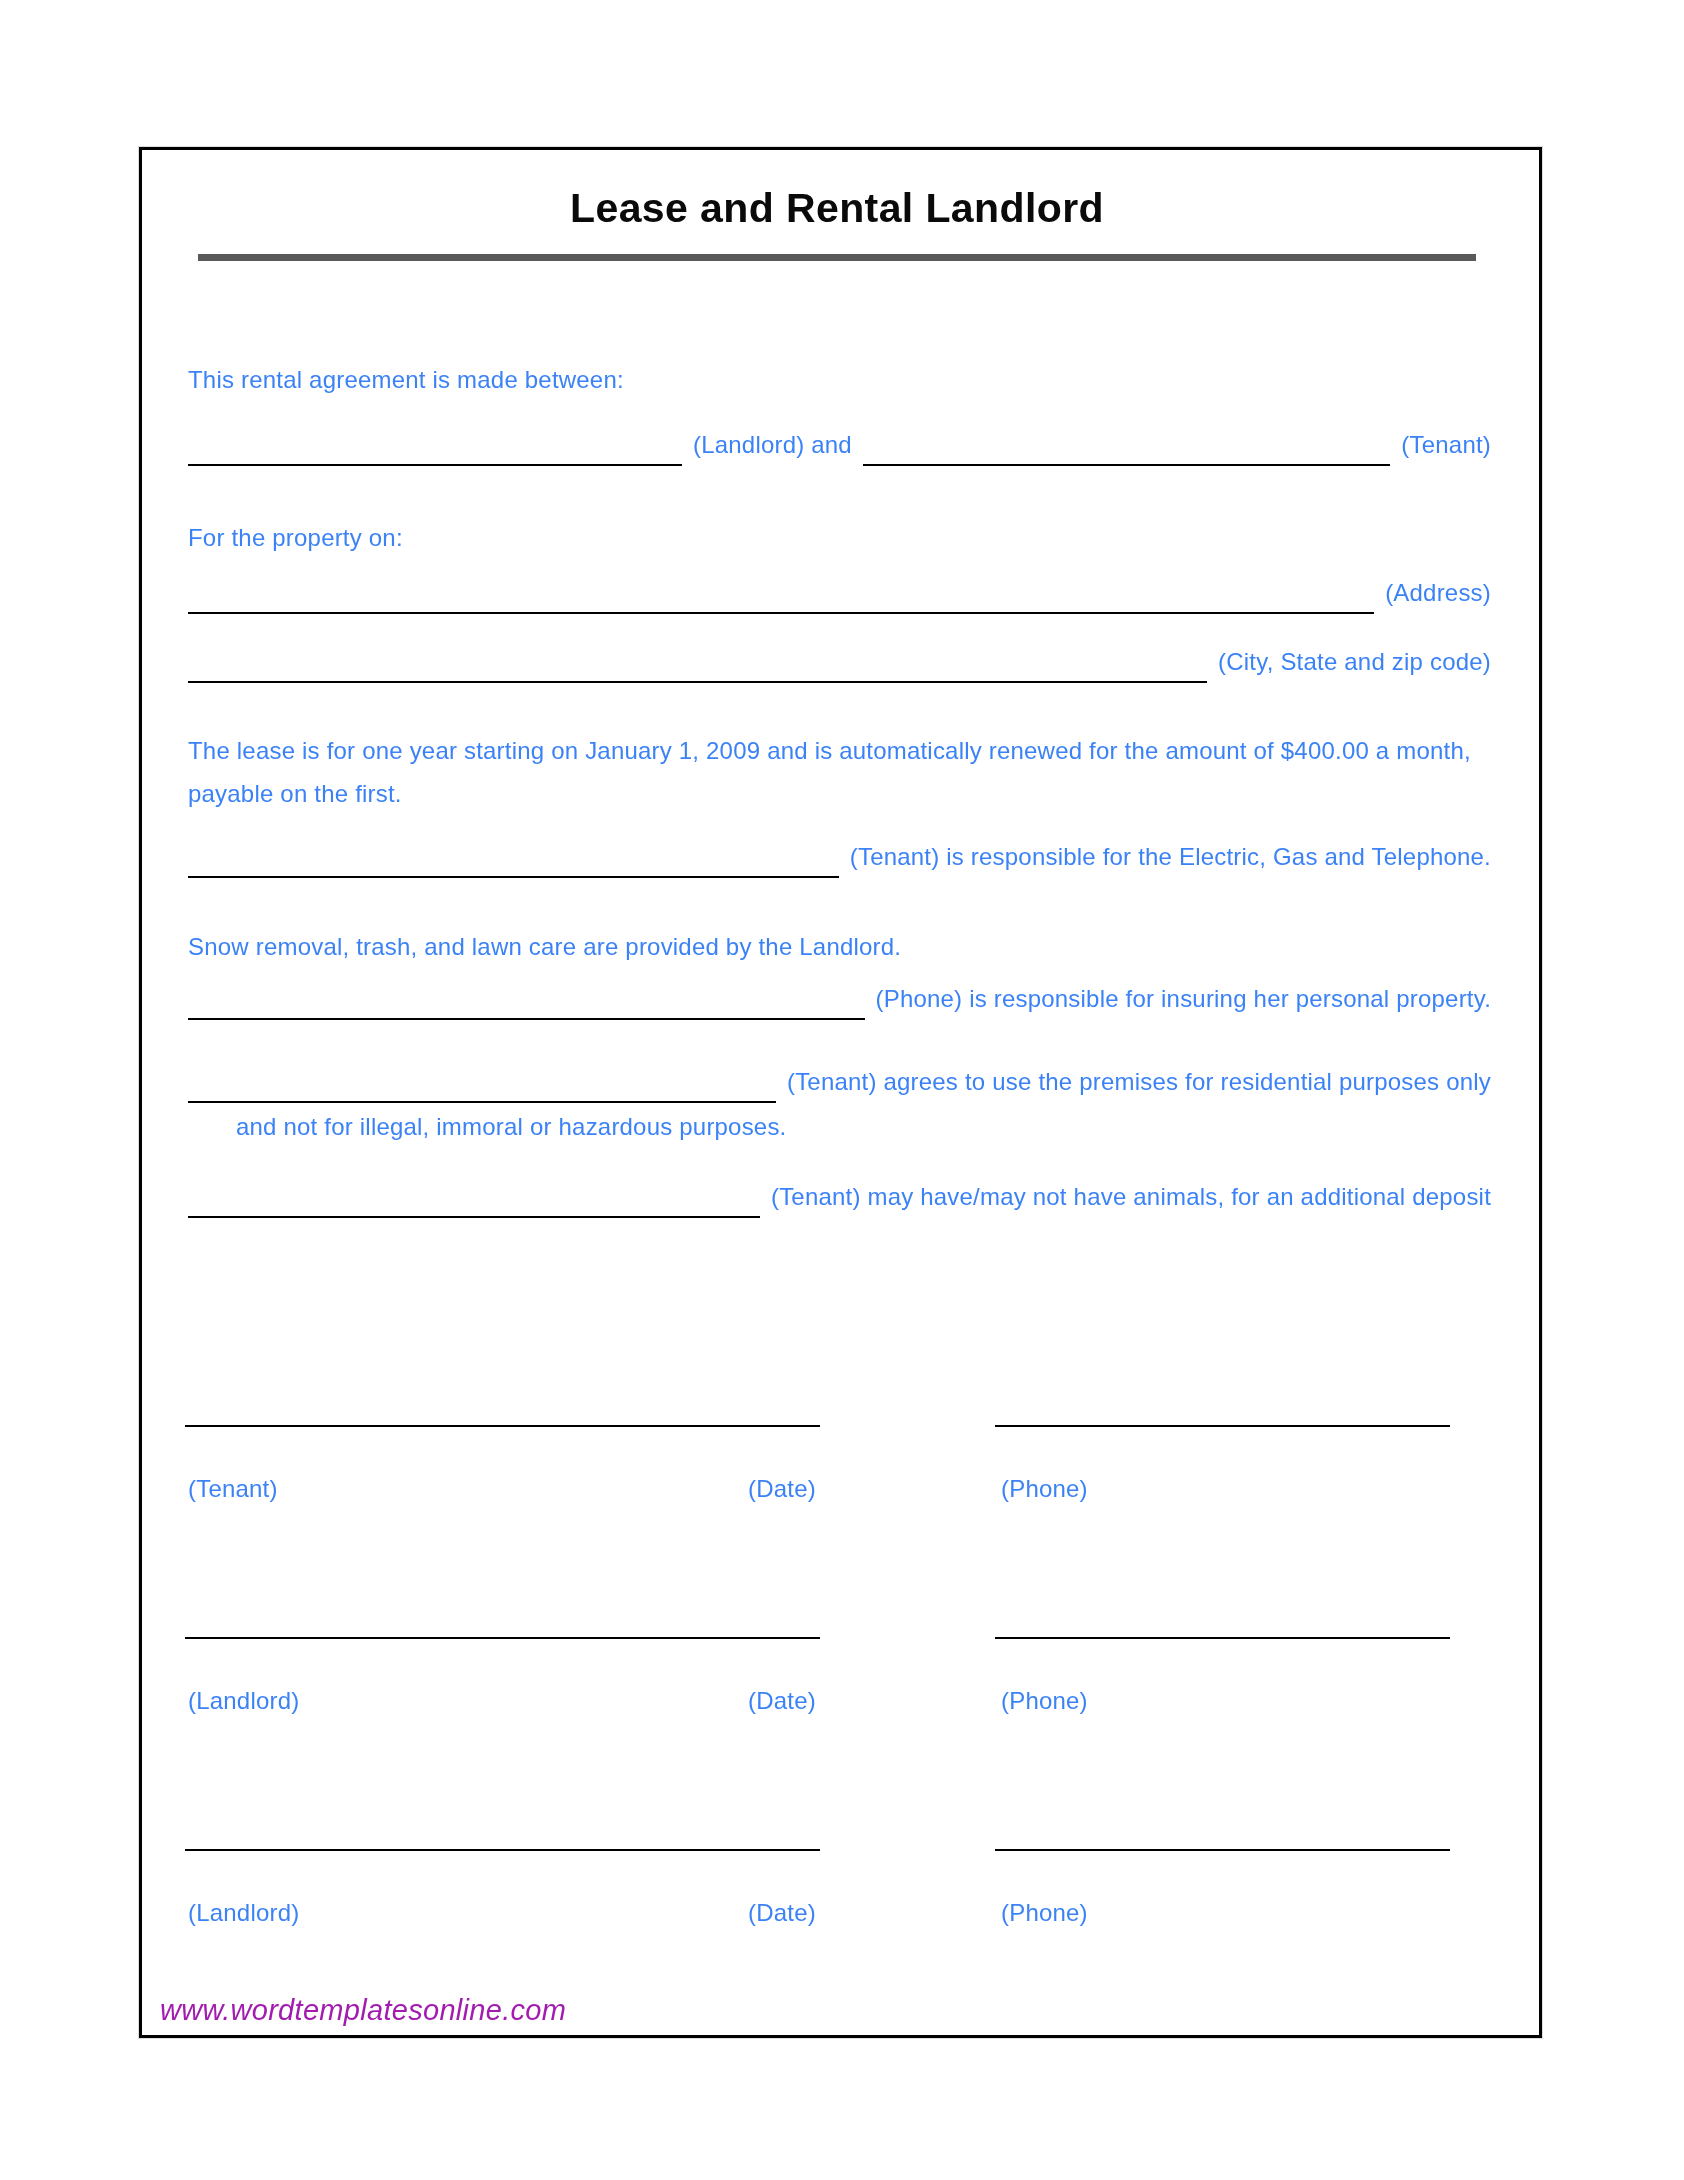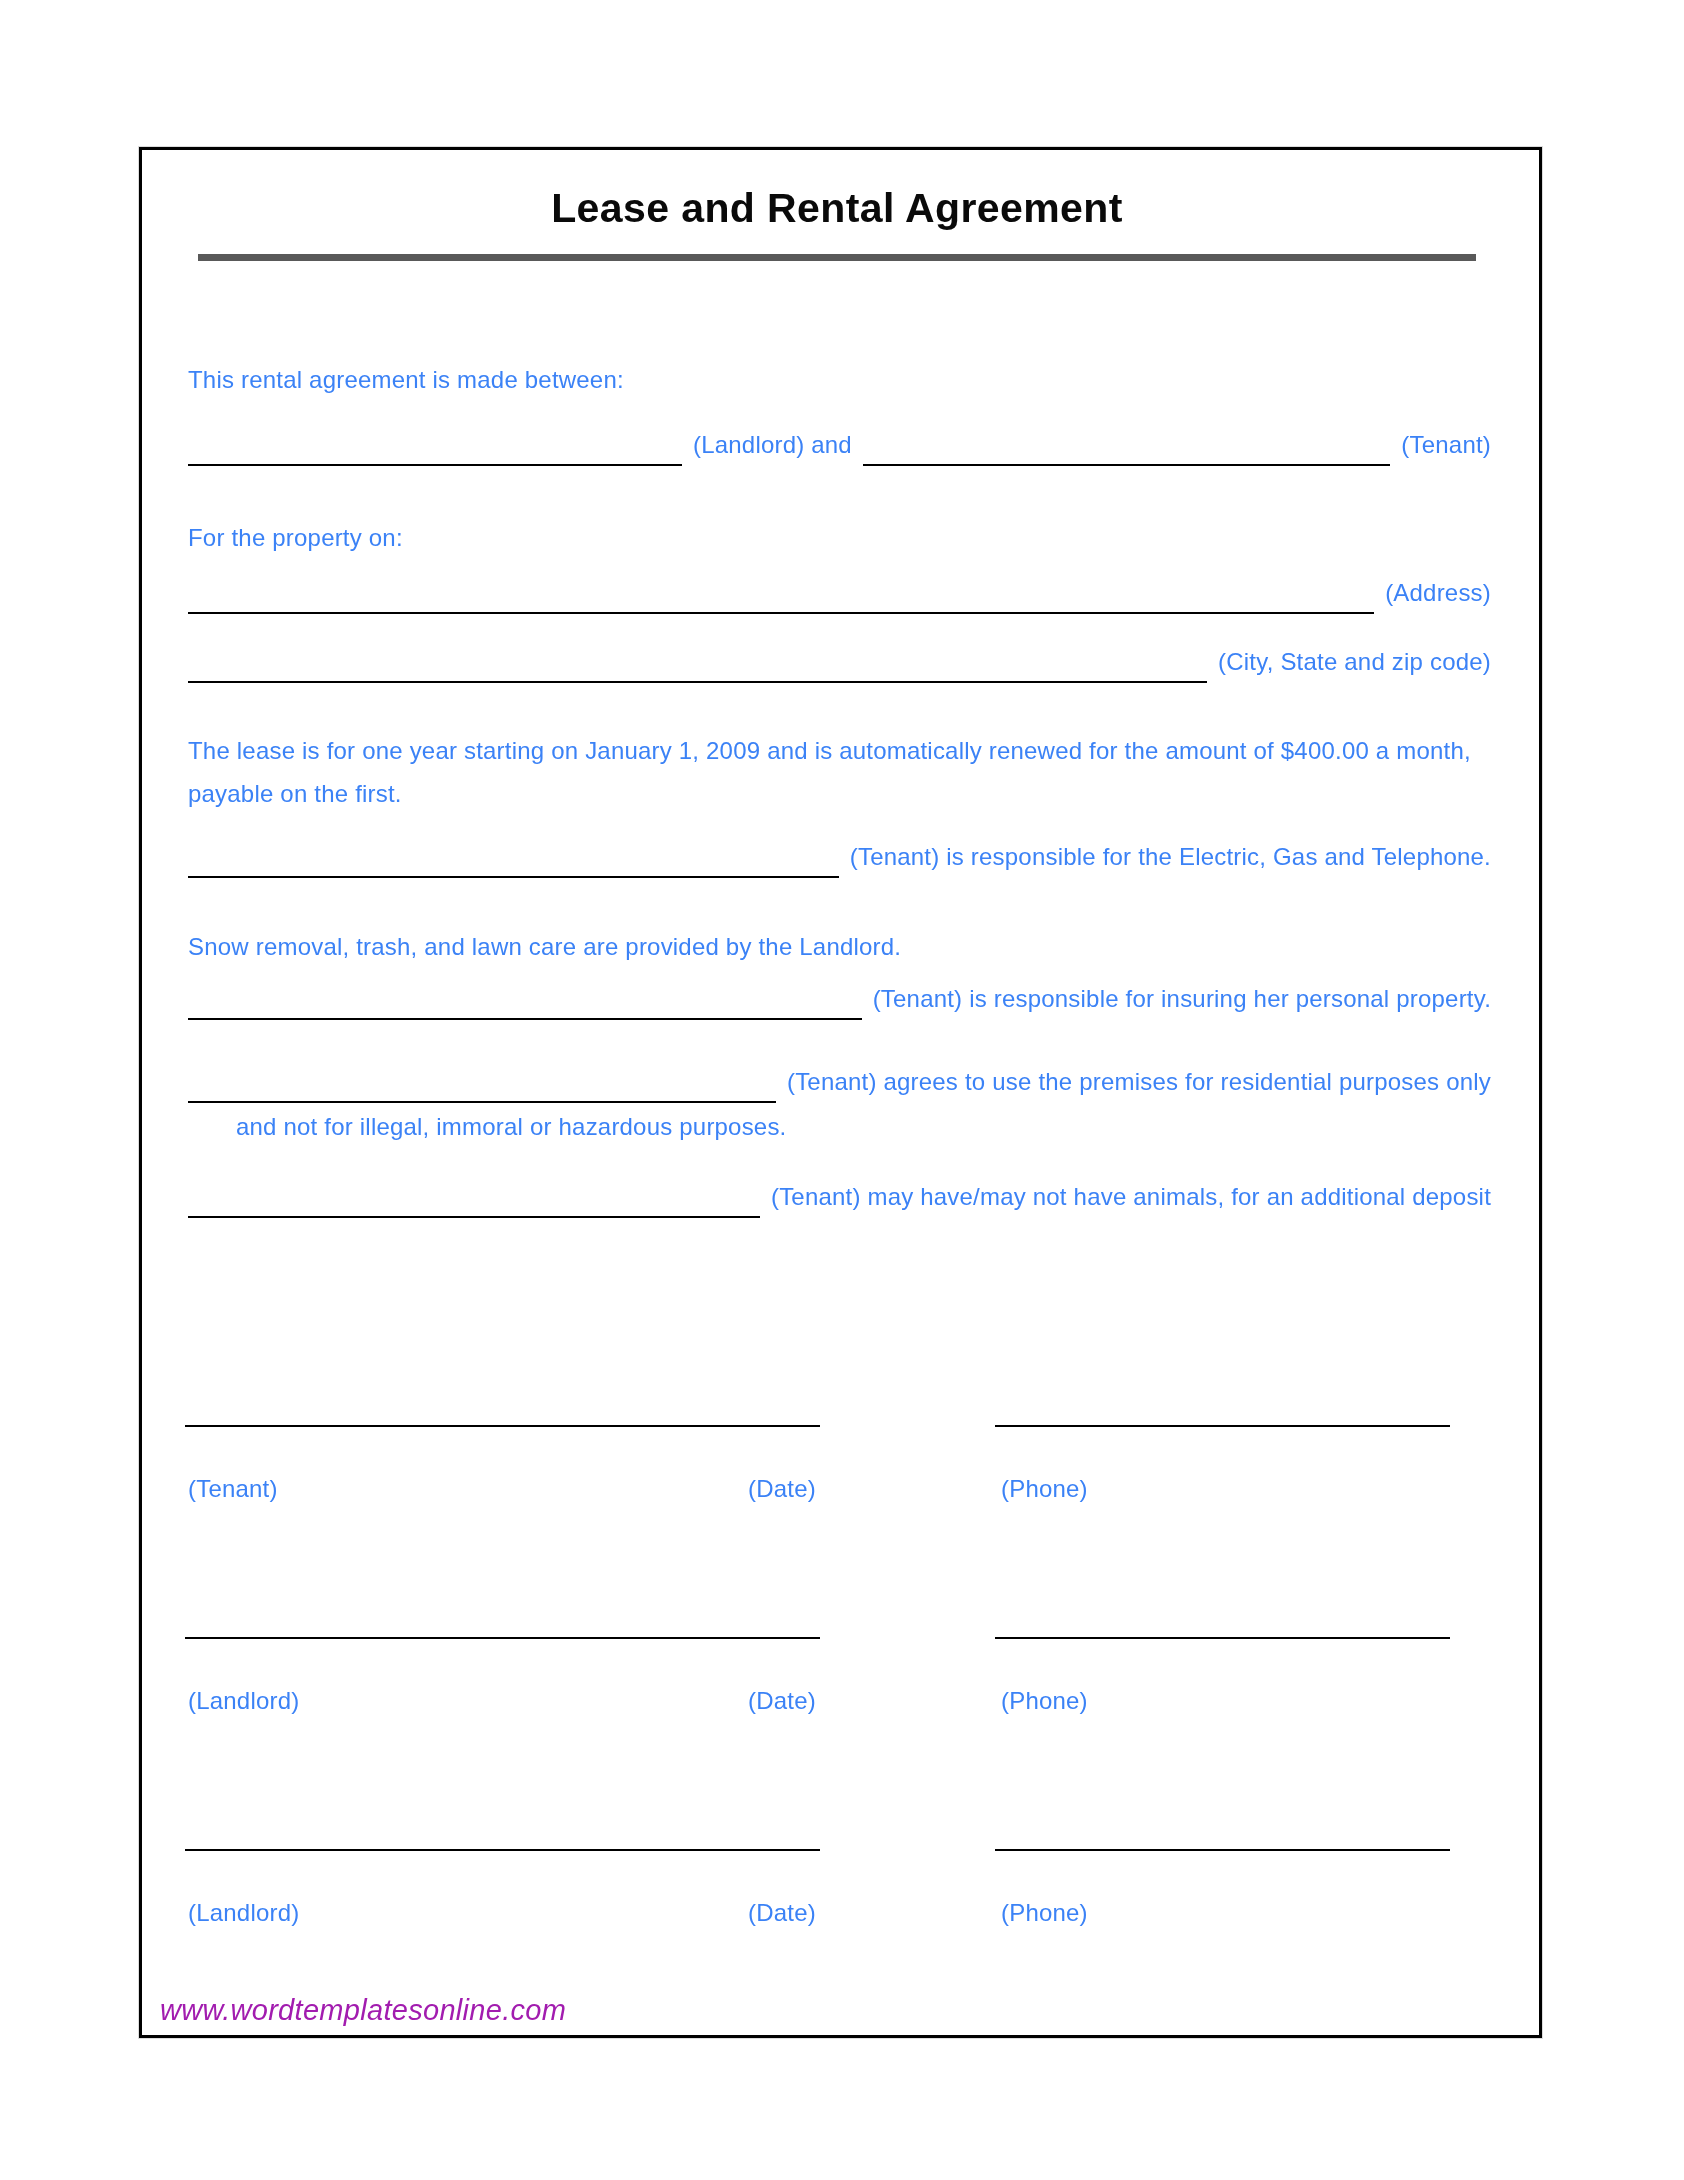--- a/index.html
+++ b/index.html
@@ -21,21 +21,21 @@
   .pad-r{padding-right:11px;}
   .sigline{height:0;border-top:2.6px solid #000;}
   .footer{font-size:29px;line-height:37px;font-style:italic;color:#a21caf;
           letter-spacing:0.3px;}
 </style>
 </head>
 <body>
 
 <div class="sheet">
 
-  <div class="abs title" style="left:56px;top:34px;width:1278px;">Lease and Rental Agreement</div>
+  <div class="abs title" style="left:56px;top:34px;width:1278px;">Lease and Rental Landlord</div>
   <div class="abs rule" style="left:56px;top:104px;width:1278px;"></div>
 
   <div class="abs t" style="left:46px;top:208px;width:1303px;">This rental agreement is made between:</div>
 
   <div class="abs fline t" style="left:46px;top:268px;width:1303px;">
     <span class="blank" style="width:494px;"></span>
     <span class="lbl pad-l pad-r">(Landlord) and</span>
     <span class="blank grow"></span>
     <span class="lbl pad-l">(Tenant)</span>
   </div>
@@ -56,21 +56,21 @@
 
   <div class="abs fline t" style="left:46px;top:680px;width:1303px;">
     <span class="blank grow"></span>
     <span class="lbl pad-l">(Tenant) is responsible for the Electric, Gas and Telephone.</span>
   </div>
 
   <div class="abs t" style="left:46px;top:775px;width:1303px;">Snow removal, trash, and lawn care are provided by the Landlord.</div>
 
   <div class="abs fline t" style="left:46px;top:822px;width:1303px;">
     <span class="blank grow"></span>
-    <span class="lbl pad-l">(Tenant) is responsible for insuring her personal property.</span>
+    <span class="lbl pad-l">(Phone) is responsible for insuring her personal property.</span>
   </div>
 
   <div class="abs fline t" style="left:46px;top:905px;width:1303px;">
     <span class="blank grow"></span>
     <span class="lbl pad-l">(Tenant) agrees to use the premises for residential purposes only</span>
   </div>
   <div class="abs t" style="left:46px;top:955px;width:1303px;margin-left:48px;">and not for illegal, immoral or hazardous purposes.</div>
 
   <div class="abs fline t" style="left:46px;top:1020px;width:1303px;">
     <span class="blank grow"></span>

